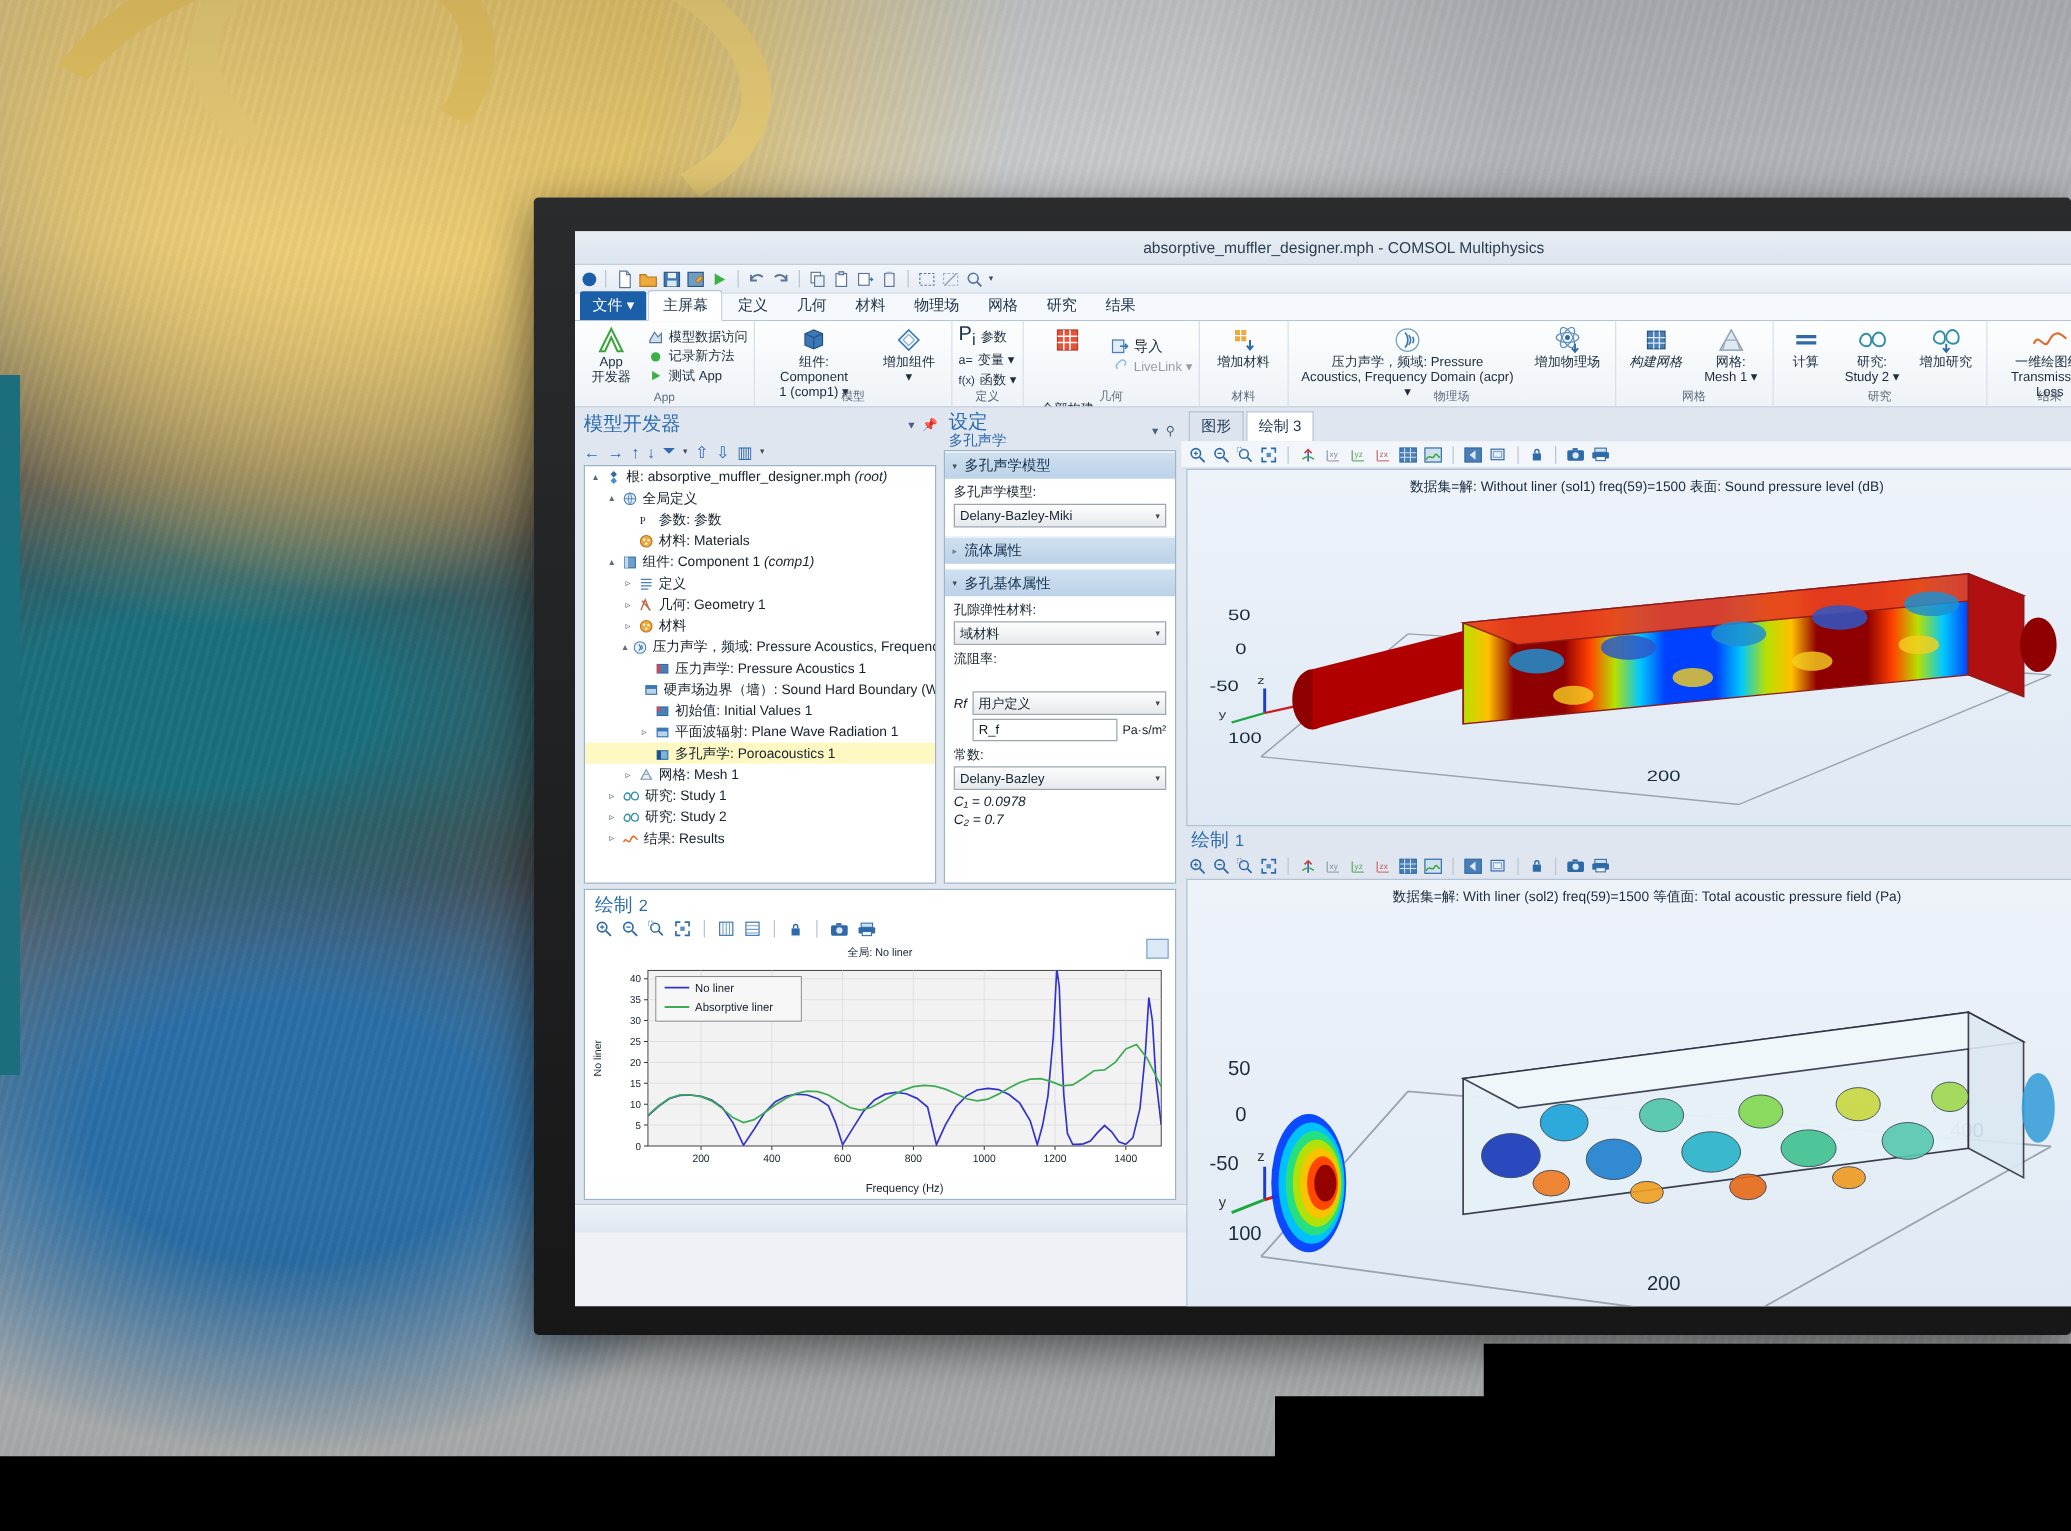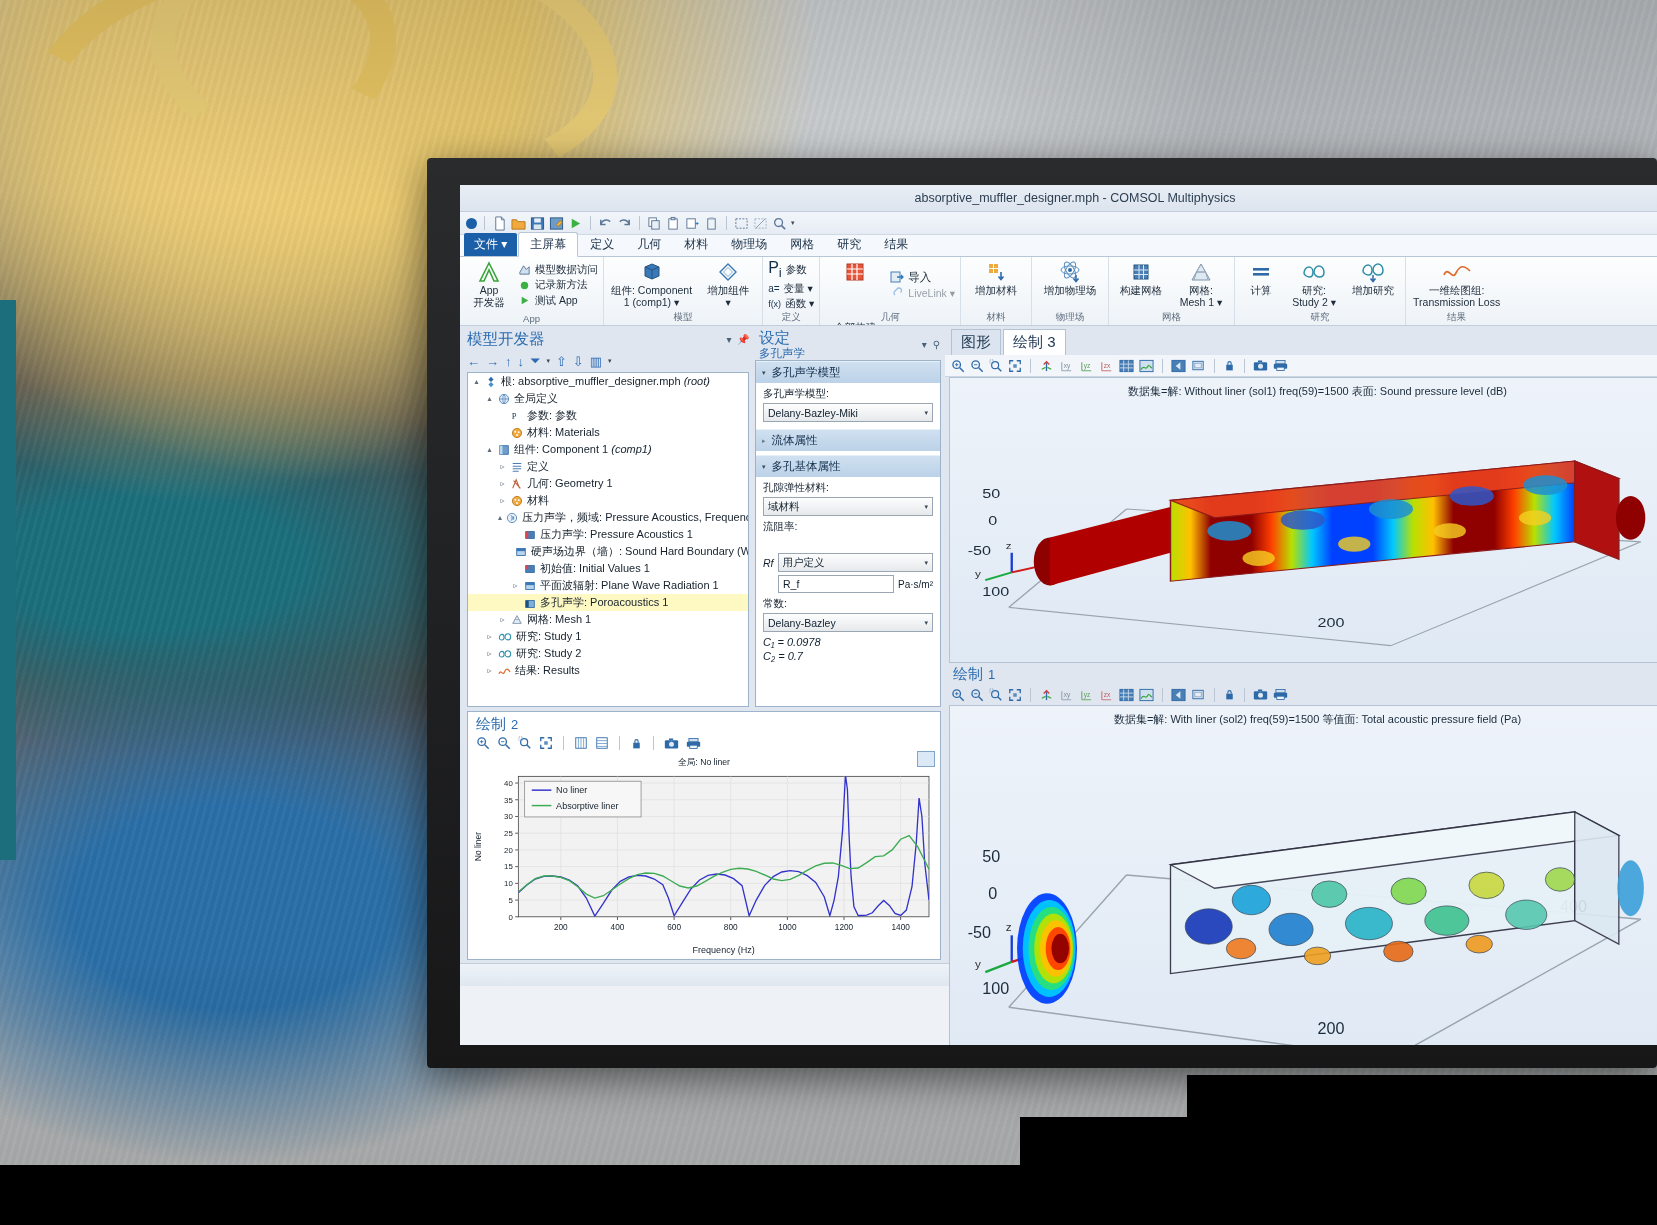--- a/index.html
+++ b/index.html
@@ -89,21 +89,21 @@
   .fld-lbl{font-size:10.5px;color:#15222f;padding:4px 7px 2px 7px;}
   .combo{margin:0 7px;height:17px;background:linear-gradient(180deg,#fdfdfd,#e6e9ec);border:1px solid #9aa6b2;
      display:flex;align-items:center;padding:0 4px;font-size:10.5px;color:#10202e;justify-content:space-between;}
   .combo .cv{overflow:hidden;text-overflow:ellipsis;white-space:nowrap;}
   .caret{font-size:7px;color:#3b4a58;}
   .txtin{height:16px;background:#fff;border:1px solid #9aa6b2;font-size:10.5px;color:#10202e;
      display:flex;align-items:center;padding:0 4px;}
 
   
   .gtabs{display:flex;align-items:flex-end;gap:2px;padding:3px 0 0 6px;}
-  .gtab{font-size:15px;color:#1d3550;padding:3px 9px;background:#dce5ef;border:1px solid #b4c3d4;border-bottom:none;text-align:center;}
+  .gtab{font-size:12px;color:#1d3550;padding:3px 9px;background:#dce5ef;border:1px solid #b4c3d4;border-bottom:none;text-align:center;}
   .gtab.active{background:#fff;color:#1d3550;}
   .gtoolbar{display:flex;align-items:center;gap:5px;padding:3px 6px;background:#f2f6fa;border-bottom:1px solid #cbd6e2;}
   .gview{flex:1;background:linear-gradient(180deg,#eef3fa,#dfe9f4);position:relative;overflow:hidden;
      border:1px solid #b4c3d4;margin:0 4px 0 4px;}
   .gtitle{position:absolute;left:0;right:0;top:6px;text-align:center;font-size:11px;color:#1b2b3b;white-space:nowrap;}
 
   .plotpanel{margin:0 4px 3px 4px;background:#fff;border:1px solid #9db3c9;display:flex;flex-direction:column;overflow:hidden;}
   .ptoolbar{display:flex;align-items:center;gap:7px;padding:2px 8px;}
   .statusbar{height:22px;background:linear-gradient(180deg,#eef3f8,#dfe7f0);border-top:1px solid #c3cedd;
      display:flex;align-items:center;justify-content:flex-end;padding-right:12px;font-size:11px;color:#2c3e50;}
@@ -373,39 +373,49 @@
                 </svg>
               </span>
           <span>增加材料</span>
         </div>
       </div>
       <div class="gl">材料</div>
     </div>
 
     <div class="rgroup">
       <div class="ritems">
+        <div class="ritem" style="max-width:178px;">
+          <span class="gi">
+                <svg width="26" height="24" viewBox="0 0 26 24">
+                  <circle cx="13" cy="12" r="9" fill="none" stroke="#6f9fc9"></circle>
+                  <path d="M11 6c3 3 3 9 0 12M14 8c2 2 2 6 0 8M17 9.5c1.2 1.3 1.2 3.7 0 5" fill="none" stroke="#3a78b8" stroke-width="1.3"></path>
+                </svg>
+              </span>
+          <span>压力声学，频域: Pressure</span>
+          <span>Acoustics, Frequency Domain (acpr) ▾</span>
+        </div>
         <div class="ritem" style="width:62px;">
           <span class="gi">
                 <svg width="24" height="24" viewBox="0 0 24 24">
                   <ellipse cx="12" cy="10" rx="9" ry="4" fill="none" stroke="#5b8fbf"></ellipse>
                   <ellipse cx="12" cy="10" rx="9" ry="4" fill="none" stroke="#5b8fbf" transform="rotate(60 12 10)"></ellipse>
                   <ellipse cx="12" cy="10" rx="9" ry="4" fill="none" stroke="#5b8fbf" transform="rotate(120 12 10)"></ellipse>
                   <circle cx="12" cy="10" r="2" fill="#2f6aa8"></circle>
                   <path d="M18 15v6M15.5 18.5L18 21.5l2.5-3" fill="none" stroke="#2f6aa8" stroke-width="1.5"></path>
                 </svg>
               </span>
           <span>增加物理场</span>
         </div>
       </div>
       <div class="gl">物理场</div>
     </div>
 
     <div class="rgroup">
       <div class="ritems">
-        <div class="ritem" style="width:50px;">
+        <div class="ritem" style="width:50px;font-style:italic;">
           <span class="gi">
                 <svg width="24" height="24" viewBox="0 0 24 24">
                   <rect x="5" y="5" width="14" height="14" fill="#4a7fb5" stroke="#24557f"></rect>
                   <path d="M5 10h14M5 14.5h14M10 5v14M14.5 5v14" stroke="#dce9f5"></path>
                 </svg>
               </span>
           <span>构建网格</span>
         </div>
         <div class="ritem" style="width:52px;">
           <span class="gi">

